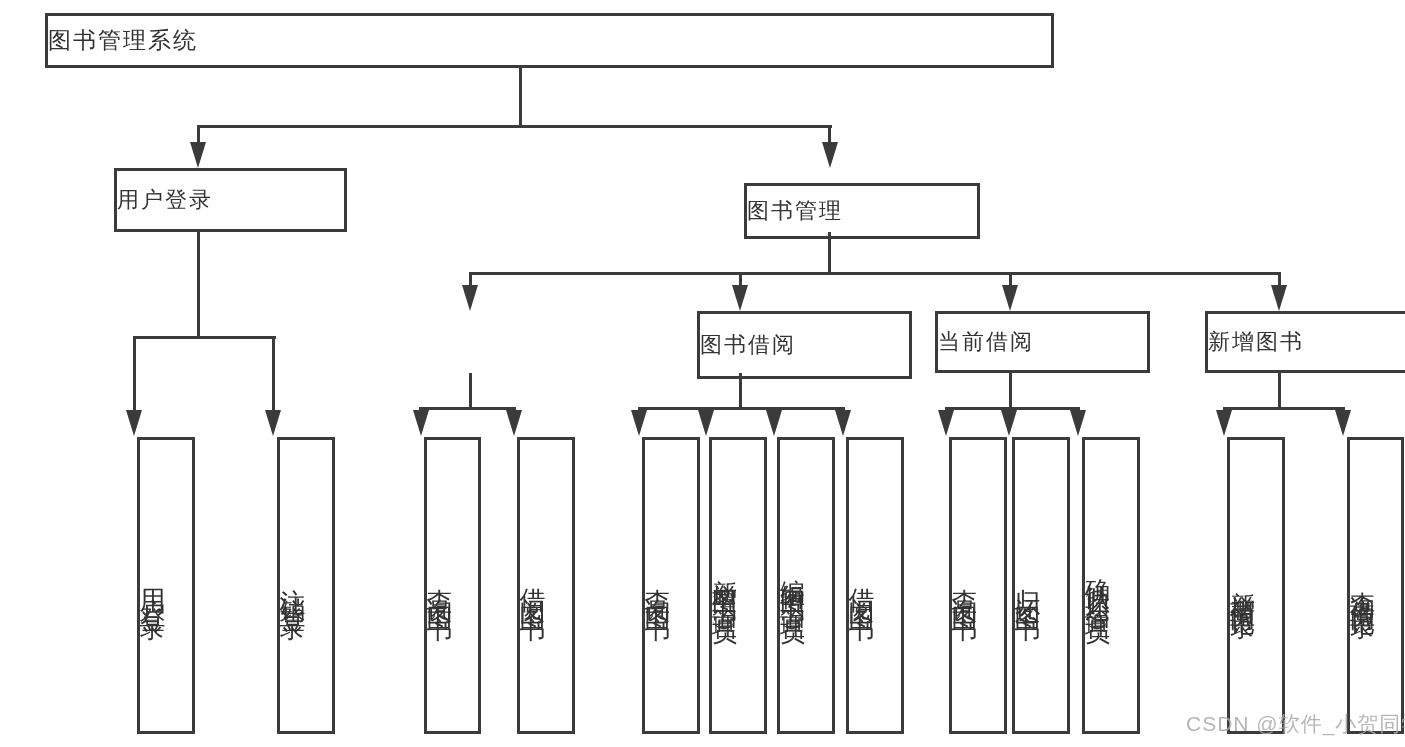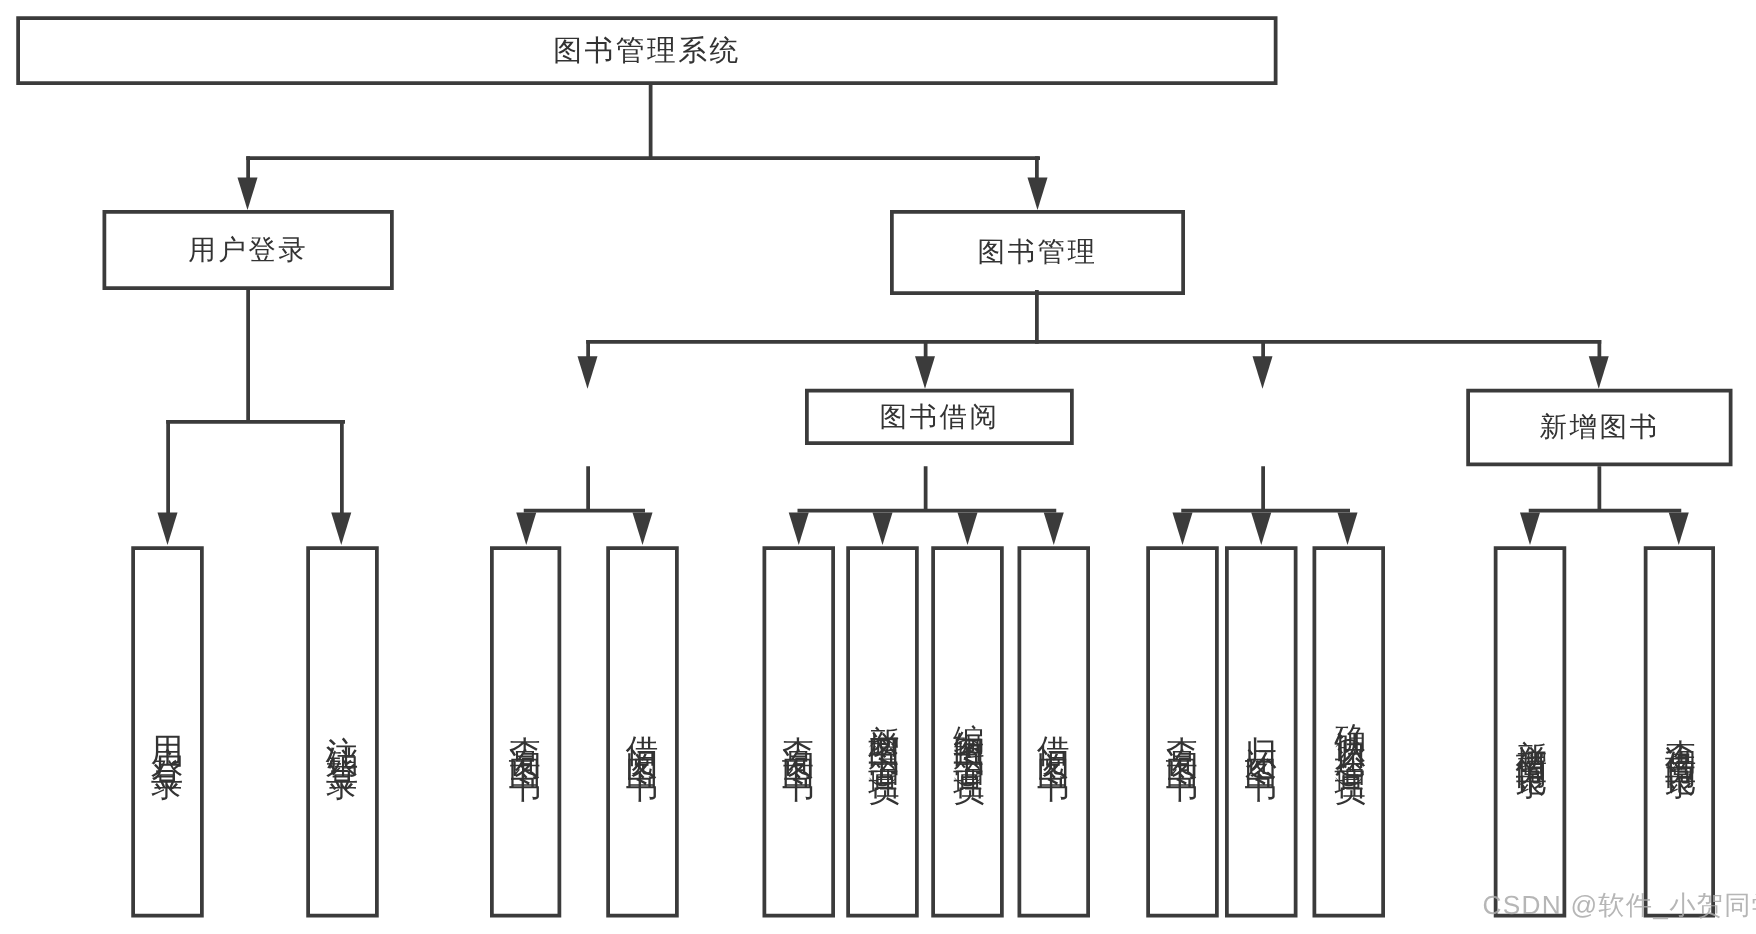--- a/index.html
+++ b/index.html
@@ -17,21 +17,21 @@
     font-family:"Liberation Sans","DejaVu Sans",sans-serif;
     color:var(--text);
   }
   .box{
     position:absolute;
     box-sizing:border-box;
     border:3px solid var(--line);
     background:var(--bg);
     display:flex;
     align-items:center;
-    justify-content:center;
+    margin-left:32px;
   }
   .hlabel{
     font-size:22px;
     letter-spacing:2px;
     white-space:nowrap;
   }
   .root-label{font-size:23px;}
   .vlabel{
     writing-mode:vertical-rl;
     text-orientation:mixed;
@@ -75,21 +75,21 @@
   <div class="line" style="left:519px;top:68px;width:3px;height:59px"></div>
   <div class="line" style="left:197px;top:125px;width:635px;height:3px"></div>
   <div class="line" style="left:197px;top:125px;width:3px;height:22px"></div>
   <div class="head" style="left:190px;top:142px"></div>
   <div class="line" style="left:828px;top:125px;width:3px;height:22px"></div>
   <div class="head" style="left:822px;top:142px"></div>
 
   <div class="box" style="left:82px;top:168px;width:233px;height:64px">
     <span class="hlabel">用户登录</span>
   </div>
-  <div class="box" style="left:712px;top:168px;width:236px;height:68px">
+  <div class="box" style="left:712px;top:183px;width:236px;height:56px">
     <span class="hlabel">图书管理</span>
   </div>
 
   <div class="line" style="left:197px;top:232px;width:3px;height:106px"></div>
   <div class="line" style="left:133px;top:336px;width:143px;height:3px"></div>
   <div class="line" style="left:133px;top:336px;width:3px;height:76px"></div>
   <div class="head" style="left:126px;top:410px"></div>
   <div class="line" style="left:272px;top:336px;width:3px;height:76px"></div>
   <div class="head" style="left:265px;top:410px"></div>
 
@@ -97,22 +97,25 @@
   <div class="line" style="left:469px;top:272px;width:812px;height:3px"></div>
   <div class="line" style="left:469px;top:272px;width:3px;height:18px"></div>
   <div class="head" style="left:462px;top:285px"></div>
   <div class="line" style="left:739px;top:272px;width:3px;height:18px"></div>
   <div class="head" style="left:732px;top:285px"></div>
   <div class="line" style="left:1009px;top:272px;width:3px;height:18px"></div>
   <div class="head" style="left:1002px;top:285px"></div>
   <div class="line" style="left:1278px;top:272px;width:3px;height:18px"></div>
   <div class="head" style="left:1271px;top:285px"></div>
 
-  <div class="box" style="left:644px;top:311px;width:215px;height:45px">
+  <div class="box" style="left:665px;top:311px;width:215px;height:68px">
     <span class="hlabel">图书借阅</span>
+  </div>
+  <div class="box" style="left:903px;top:311px;width:215px;height:62px">
+    <span class="hlabel">当前借阅</span>
   </div>
   <div class="box" style="left:1173px;top:311px;width:213px;height:62px">
     <span class="hlabel">新增图书</span>
   </div>
 
   <div class="line" style="left:469px;top:373px;width:3px;height:36px"></div>
   <div class="line" style="left:419px;top:407px;width:97px;height:3px"></div>
   <div class="head" style="left:413px;top:410px"></div>
   <div class="head" style="left:506px;top:410px"></div>
 

